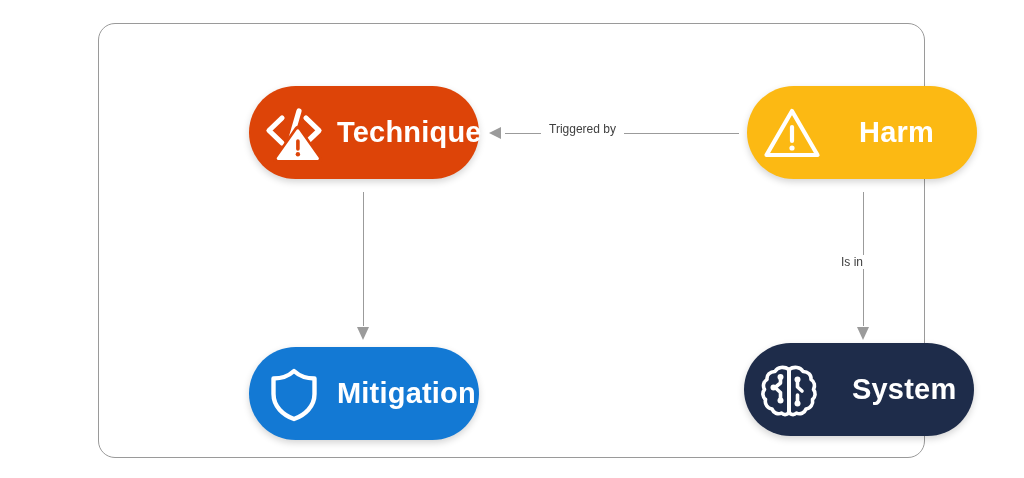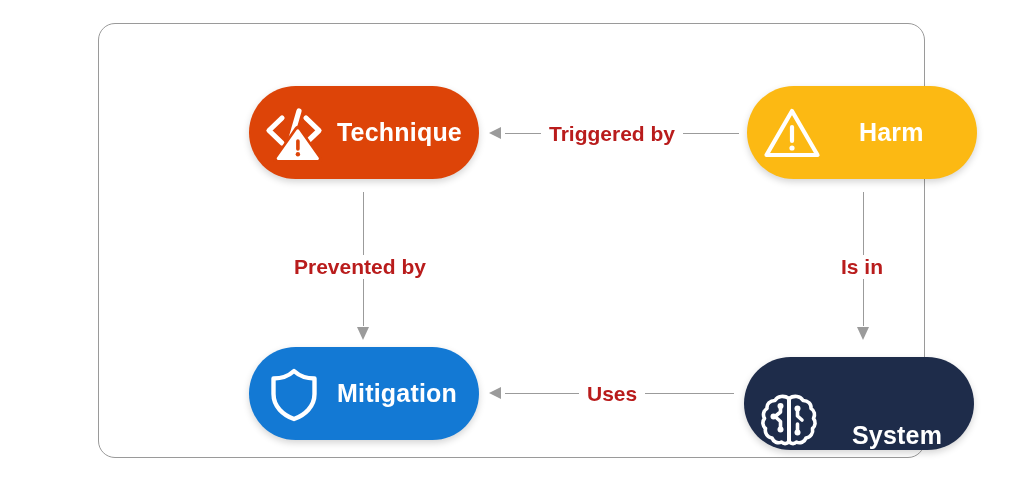--- a/index.html
+++ b/index.html
@@ -47,45 +47,44 @@
     height: 62px;
     margin-left: 14px;
     flex: 0 0 auto;
     display: flex;
     align-items: center;
     justify-content: center;
   }
   .node-icon svg { display: block; }
   .node-label {
     color: #ffffff;
-    font-size: 25px;
+    font-size: 29px;
     font-weight: 600;
     letter-spacing: 0.2px;
     margin-left: 12px;
     white-space: nowrap;
   }
 
   #node-technique { left: 150px; top: 62px;  background: #dd4408; }
   #node-harm      { left: 648px; top: 62px;  background: #fcb913; }
   #node-mitigation{ left: 150px; top: 323px; background: #1379d4; }
-  #node-system    { left: 645px; top: 333px; background: #1e2c4a; align-items: flex-end; }
+  #node-system    { left: 645px; top: 319px; background: #1e2c4a; }
 
   #node-harm .node-label   { margin-left: 36px; }
   #node-system .node-label { margin-left: 32px; }
 
   
   .connector { position: absolute; }
   .conn-label {
     position: absolute;
-    color: #b91c1c;
-    font-size: 21px;
+    color: #404040;
+    font-size: 12px;
     white-space: nowrap;
     background: #ffffff;
     padding: 0 8px;
-    font-weight: bold;
   }
 
   
   #conn-triggered-by { left: 390px; top: 93px; width: 250px; height: 34px; }
   #conn-uses         { left: 390px; top: 353px; width: 245px; height: 34px; }
   .h-line {
     position: absolute;
     left: 16px;
     right: 0;
     top: 16px;
@@ -208,30 +207,24 @@
       </span>
       <span class="node-label">System</span>
     </div>
 
     <div class="connector" id="conn-triggered-by">
       <div class="h-line"></div>
       <div class="h-arrow"></div>
       <div class="conn-label">Triggered by</div>
     </div>
 
-    <div class="connector" id="conn-uses">
-      <div class="h-line"></div>
-      <div class="h-arrow"></div>
-      <div class="conn-label">Uses</div>
-    </div>
 
     <div class="connector" id="conn-prevented-by">
       <div class="v-line"></div>
       <div class="v-arrow"></div>
-      <div class="conn-label">Prevented by</div>
     </div>
 
     <div class="connector" id="conn-is-in">
       <div class="v-line"></div>
       <div class="v-arrow"></div>
       <div class="conn-label">Is in</div>
     </div>
 
   </div>
 </div>

